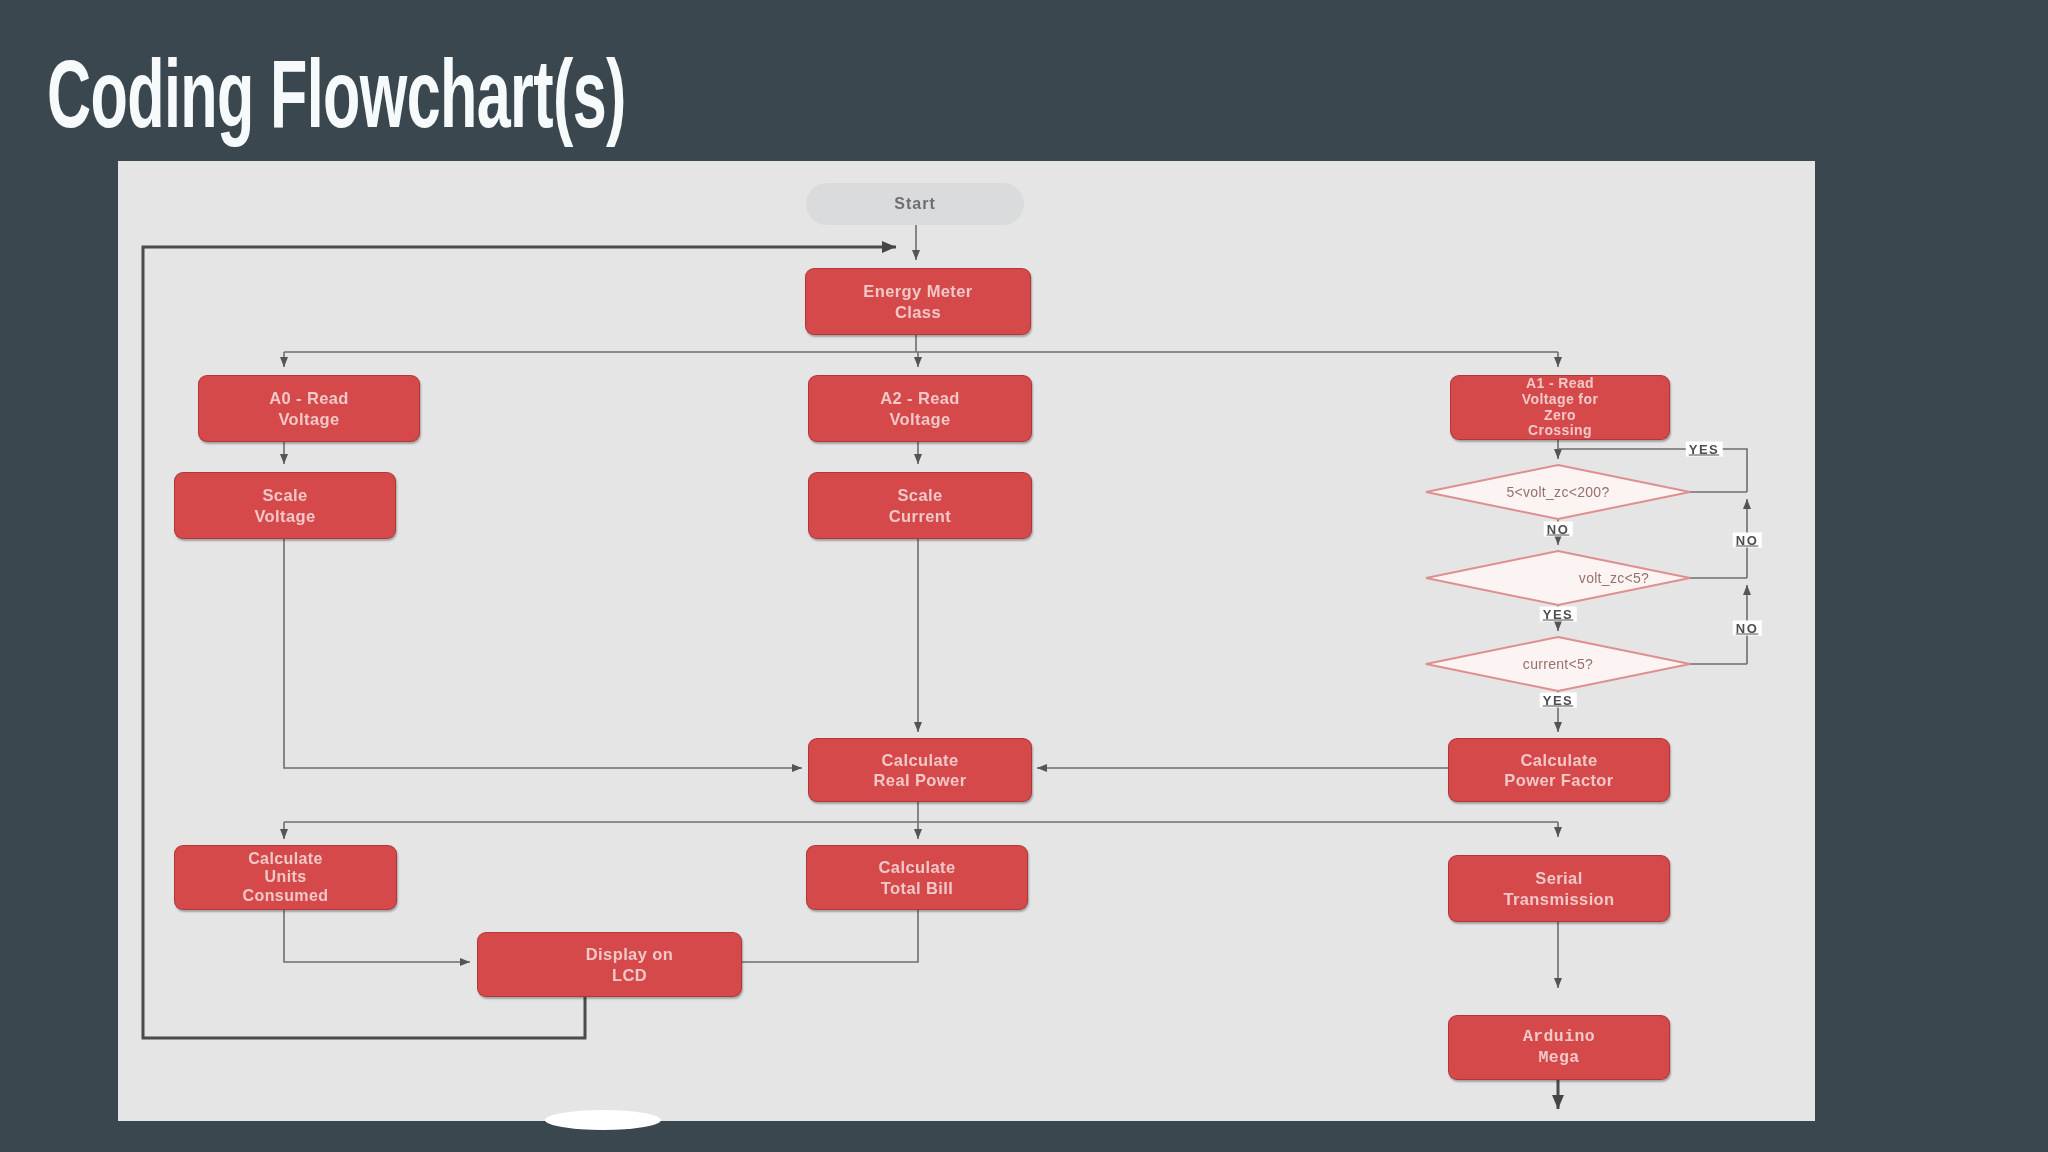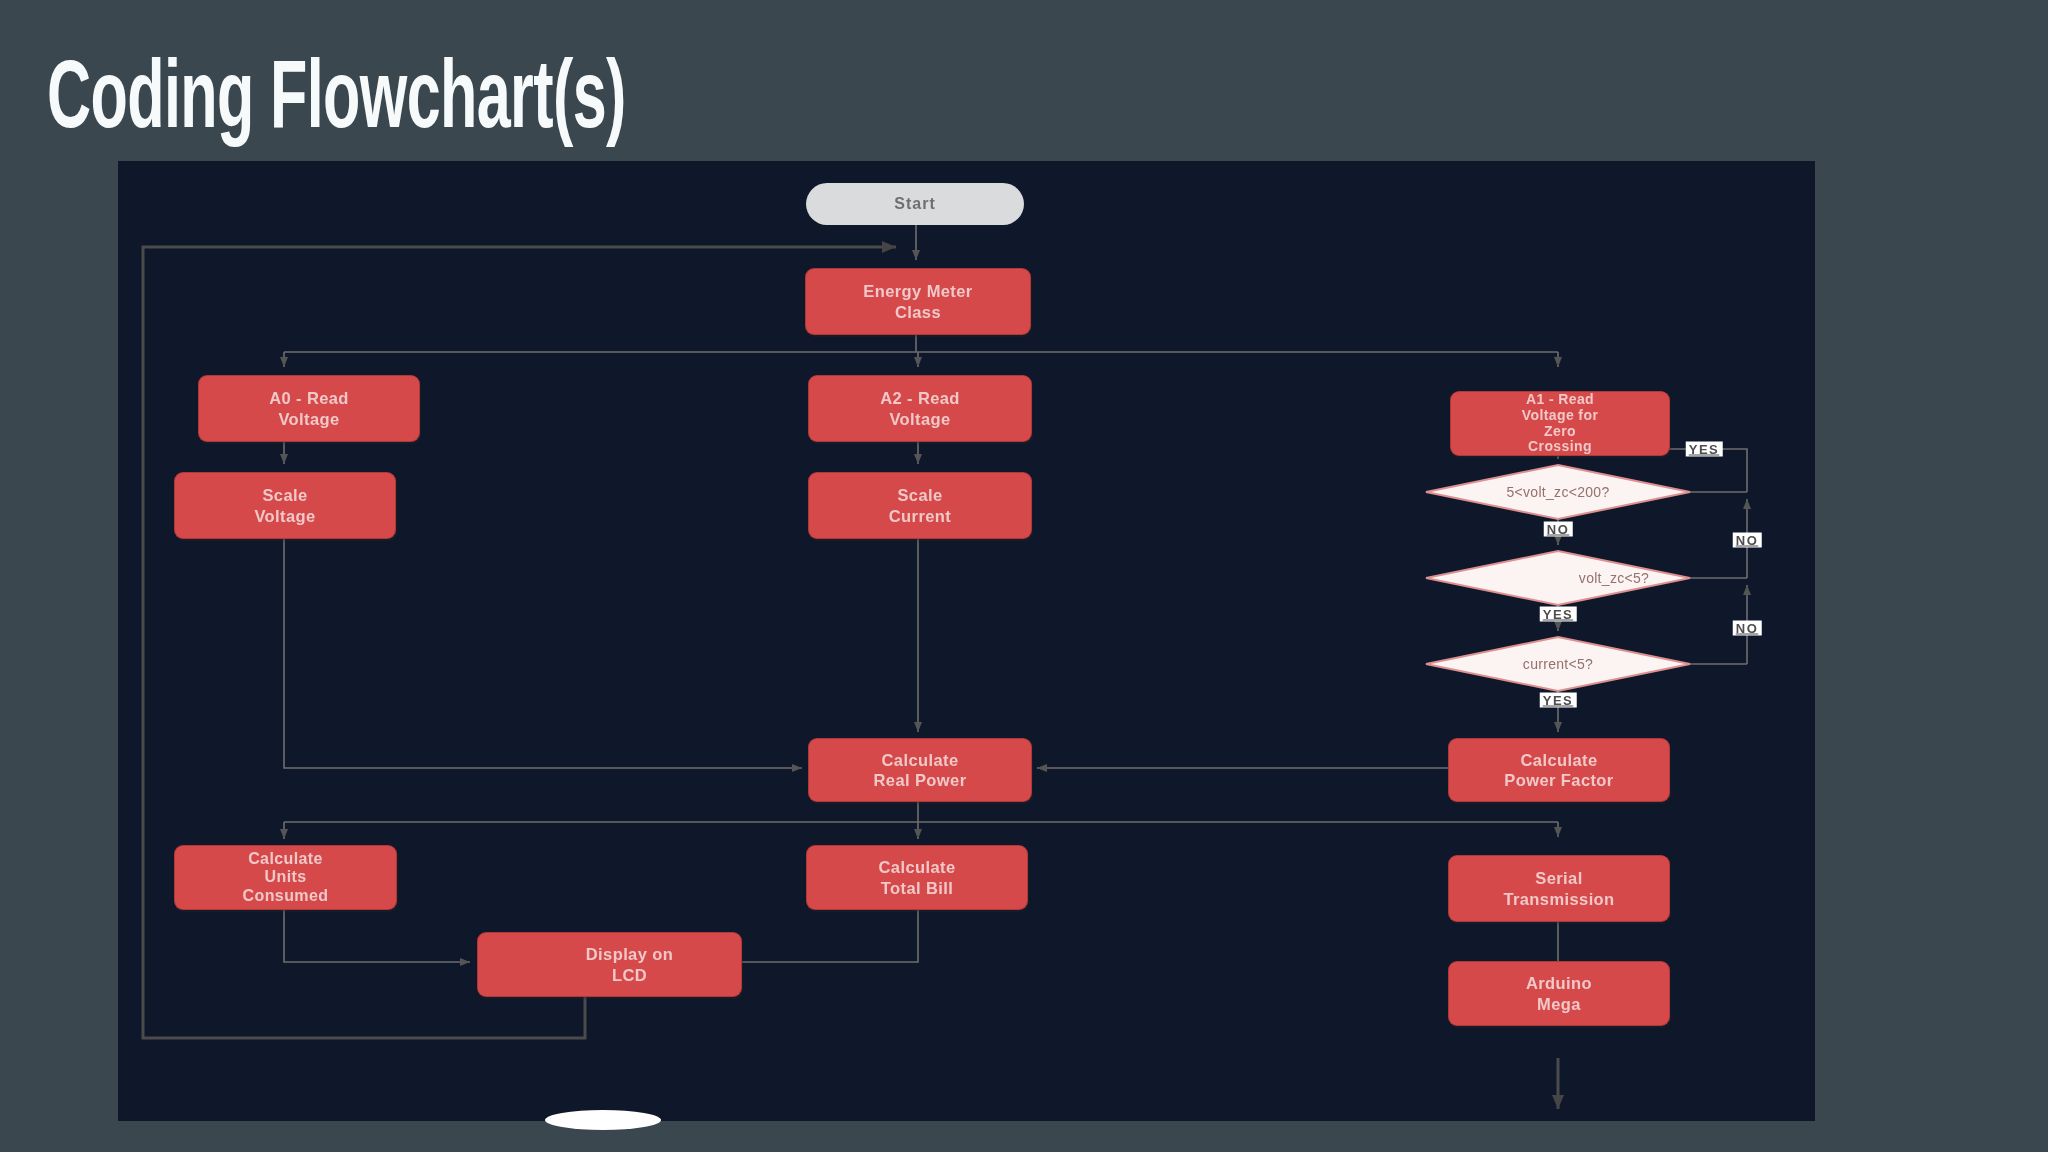--- a/index.html
+++ b/index.html
@@ -11,21 +11,21 @@
     font-family:"Liberation Sans", sans-serif;
   }
   .slide-title{
     position:absolute;left:47px;top:38px;
     font-size:97px;font-weight:bold;color:#F7FAFA;
     transform:scaleX(0.63);transform-origin:left top;
     letter-spacing:-1px;white-space:nowrap;
   }
   .panel{
     position:absolute;left:118px;top:161px;width:1697px;height:960px;
-    background:#0f172a;
+    background:#e5e5e5;
   }
   .deco-circle{
     position:absolute;left:545px;top:1110px;width:116px;height:20px;
     background:#ffffff;border-radius:50%;
   }
   svg.connectors{position:absolute;left:0;top:0;width:1697px;height:960px;}
   .node{
     position:absolute;
     background:#D5494A;
     border:1px solid rgba(120,25,25,0.38);
@@ -133,21 +133,21 @@
 
   <div class="node" style="left:56px;top:311px;width:220px;height:65px;">Scale
 Voltage</div>
 
   <div class="node" style="left:690px;top:214px;width:222px;height:65px;">A2 - Read
 Voltage</div>
 
   <div class="node" style="left:690px;top:311px;width:222px;height:65px;">Scale
 Current</div>
 
-  <div class="node small" style="left:1332px;top:230px;width:218px;height:63px;">A1 - Read
+  <div class="node small" style="left:1332px;top:214px;width:218px;height:63px;">A1 - Read
 Voltage for
 Zero
 Crossing</div>
 
   <div class="node" style="left:690px;top:577px;width:222px;height:62px;">Calculate
 Real Power</div>
 
   <div class="node" style="left:1330px;top:577px;width:220px;height:62px;">Calculate
 Power Factor</div>
 
@@ -157,21 +157,21 @@
 
   <div class="node" style="left:688px;top:684px;width:220px;height:63px;">Calculate
 Total Bill</div>
 
   <div class="node" style="left:1330px;top:682px;width:220px;height:65px;margin-top:12px;">Serial
 Transmission</div>
 
   <div class="node" style="left:359px;top:771px;width:223px;height:63px;padding-left:40px;">Display on
 LCD</div>
 
-  <div class="node" style="left:1330px;top:800px;width:220px;height:63px;">Arduino
+  <div class="node" style="left:1330px;top:854px;width:220px;height:63px;font-family:Liberation Mono, monospace;">Arduino
 Mega</div>
 
   <div class="diamond-label" style="left:1308px;top:323px;width:264px;">5&lt;volt_zc&lt;200?</div>
   <div class="diamond-label" style="left:1364px;top:409px;width:264px;">volt_zc&lt;5?</div>
   <div class="diamond-label" style="left:1308px;top:495px;width:264px;">current&lt;5?</div>
 
   <div class="branch-label" style="left:1586px;top:288px;">YES</div>
   <div class="branch-label" style="left:1440px;top:368px;">NO</div>
   <div class="branch-label" style="left:1629px;top:379px;">NO</div>
   <div class="branch-label" style="left:1440px;top:453px;">YES</div>

